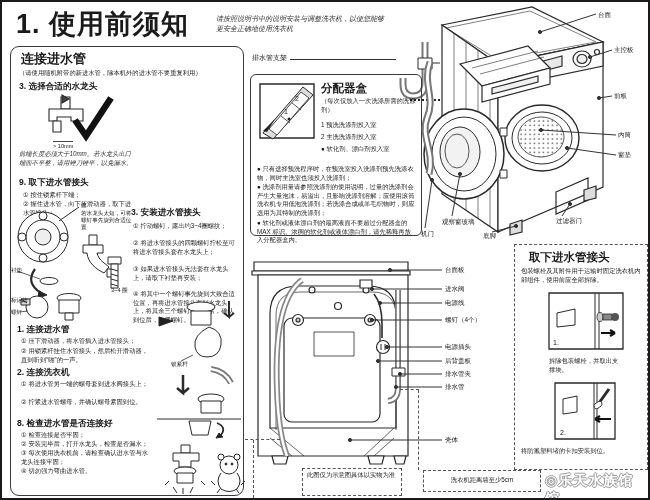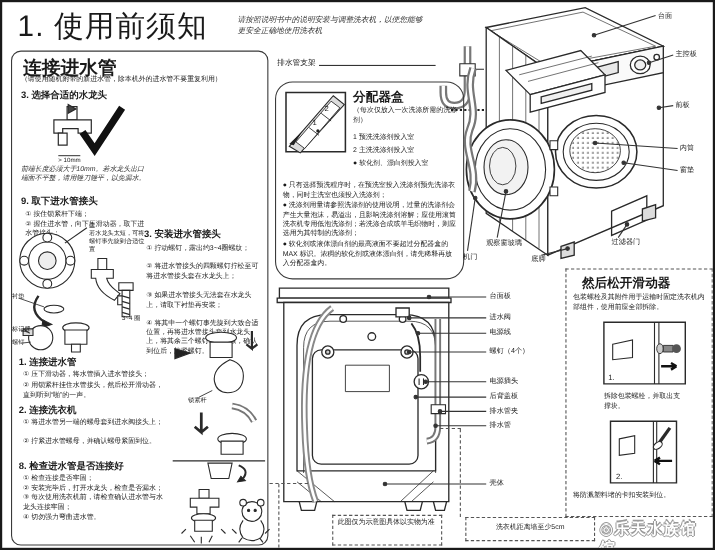--- a/index.html
+++ b/index.html
@@ -6,23 +6,23 @@
   .page{position:relative;width:650px;height:500px;background:#fff;
         font-family:"Liberation Sans","DejaVu Sans",sans-serif;color:#1a1a1a;
         border:2px solid #1a1a1a;box-sizing:border-box;overflow:hidden;}
   .abs{position:absolute;}
   .t6{font-size:6.3px;line-height:1.35;}
   .t55{font-size:5.6px;line-height:1.25;}
   .t65{font-size:6.5px;line-height:1.2;white-space:nowrap;}
   .t7{font-size:7px;line-height:1.2;white-space:nowrap;}
   .st{font-size:8.6px;font-weight:bold;white-space:nowrap;}
   .t11{font-size:11.5px;font-weight:bold;white-space:nowrap;}
-  .t13{font-size:17px;font-weight:bold;white-space:nowrap;}
+  .t13{font-size:13px;font-weight:bold;white-space:nowrap;}
   .it{font-style:italic;color:#333;}
-  .big-title{font-size:27px;font-weight:normal;letter-spacing:1px;}
+  .big-title{font-size:27px;font-weight:bold;letter-spacing:1px;}
   .panel{border:1.6px solid #3a3a3a;border-radius:9px;box-sizing:border-box;}
   .dashedbox{border:1.3px dashed #555;box-sizing:border-box;background:#fff;}
   .leader{position:absolute;background:#333;height:1px;}
   .dotline{position:absolute;border-top:2.2px dotted #222;height:0;}
   .dashv{position:absolute;border-left:1.4px dashed #555;width:0;}
   .dashh{position:absolute;border-top:1.4px dashed #555;height:0;}
   svg{overflow:visible;}
   svg *{vector-effect:non-scaling-stroke;}
   svg text{font-family:"Liberation Sans","DejaVu Sans",sans-serif;fill:#1a1a1a;}
   .wm{font-size:14px;font-weight:bold;color:#fff;letter-spacing:1px;
@@ -182,21 +182,21 @@
   <div class="abs t7" style="left:250px;top:52px;">排水管支架</div>
   <div class="leader" style="left:288px;top:57px;width:106px;"></div>
   <svg class="abs" style="left:393px;top:38px;" width="46" height="64" viewBox="0 0 46 64">
     <path d="M30 2 v40 q0 14 -12 14 q-10 0 -10 -12 v-6" fill="none" stroke="#777" stroke-width="7"></path>
     <path d="M30 2 v40 q0 14 -12 14 q-10 0 -10 -12 v-6" fill="none" stroke="#fff" stroke-width="3"></path>
     <rect x="23" y="18" width="14" height="11" fill="#fff" stroke="#2a2a2a" stroke-width="1"></rect>
     <line x1="37" y1="23" x2="45" y2="23" stroke="#2a2a2a" stroke-width="1"></line>
   </svg>
   <div class="dotline" style="left:408px;top:97px;width:106px;"></div>
 
-  <div class="abs panel" style="left:248px;top:72px;width:172px;height:180px;border-radius:16px;">
+  <div class="abs panel" style="left:248px;top:72px;width:172px;height:162px;border-radius:6px;">
     <svg class="abs" style="left:8px;top:8px;" width="56" height="56" viewBox="0 0 56 56">
       <rect x="1" y="1" width="54" height="54" fill="#fff" stroke="#2a2a2a" stroke-width="1.4"></rect>
       <polygon points="4,50 44,4 54,12 14,56" fill="#ddd" stroke="#2a2a2a" stroke-width="1"></polygon>
       <polygon points="10,46 42,9 50,15 18,52" fill="#fff" stroke="#2a2a2a" stroke-width="0.8"></polygon>
       <line x1="22" y1="33" x2="31" y2="40" stroke="#2a2a2a" stroke-width="0.8"></line>
       <line x1="33" y1="20" x2="42" y2="27" stroke="#2a2a2a" stroke-width="0.8"></line>
       <path d="M16 36 l-12 12 l4 1 z" fill="#222"></path>
       <text x="36" y="18" font-size="7">2</text>
       <text x="25" y="31" font-size="7">1</text>
       <circle cx="30" cy="36" r="1.5" fill="#222"></circle>
@@ -361,21 +361,21 @@
   <div class="abs t65" style="left:612px;top:44px;">主控板</div>
   <div class="abs t65" style="left:612px;top:90px;">前板</div>
   <div class="abs t65" style="left:616px;top:129px;">内筒</div>
   <div class="abs t65" style="left:616px;top:149px;">窗垫</div>
   <div class="abs t65" style="left:440px;top:216px;">观察窗玻璃</div>
   <div class="abs t65" style="left:419px;top:228px;">机门</div>
   <div class="abs t65" style="left:481px;top:230px;">底脚</div>
   <div class="abs t65" style="left:554px;top:215px;">过滤器门</div>
 
   <div class="abs dashedbox" style="left:512px;top:242px;width:134px;height:226px;border-width:1.5px;">
-    <div class="abs t11" style="left:14px;top:5px;">然后松开滑动器</div>
+    <div class="abs t11" style="left:14px;top:5px;">取下进水管接头</div>
     <div class="abs t6" style="left:6px;top:22px;width:122px;">包装螺栓及其附件用于运输时固定洗衣机内部组件，使用前应全部拆除。</div>
     <svg class="abs" style="left:28px;top:46px;" width="84" height="62" viewBox="0 0 84 62">
       <rect x="6" y="2" width="74" height="56" fill="#fff" stroke="#2a2a2a" stroke-width="1.3"></rect>
       <line x1="52" y1="2" x2="52" y2="58" stroke="#2a2a2a" stroke-width="1"></line>
       <line x1="56" y1="2" x2="56" y2="58" stroke="#2a2a2a" stroke-width="1"></line>
       <polygon points="14,22 32,18 32,34 14,36" fill="#fff" stroke="#2a2a2a" stroke-width="1"></polygon>
       <ellipse cx="57" cy="26" rx="3" ry="4.5" fill="#ccc" stroke="#2a2a2a" stroke-width="0.8"></ellipse>
       <rect x="60" y="23" width="9" height="6" fill="#888" stroke="#2a2a2a" stroke-width="0.8"></rect>
       <circle cx="72" cy="26" r="4" fill="#555"></circle>
       <path d="M58 42 h14 m0 0 l-5 -3 m5 3 l-5 3" stroke="#111" stroke-width="2.2" fill="none"></path>

